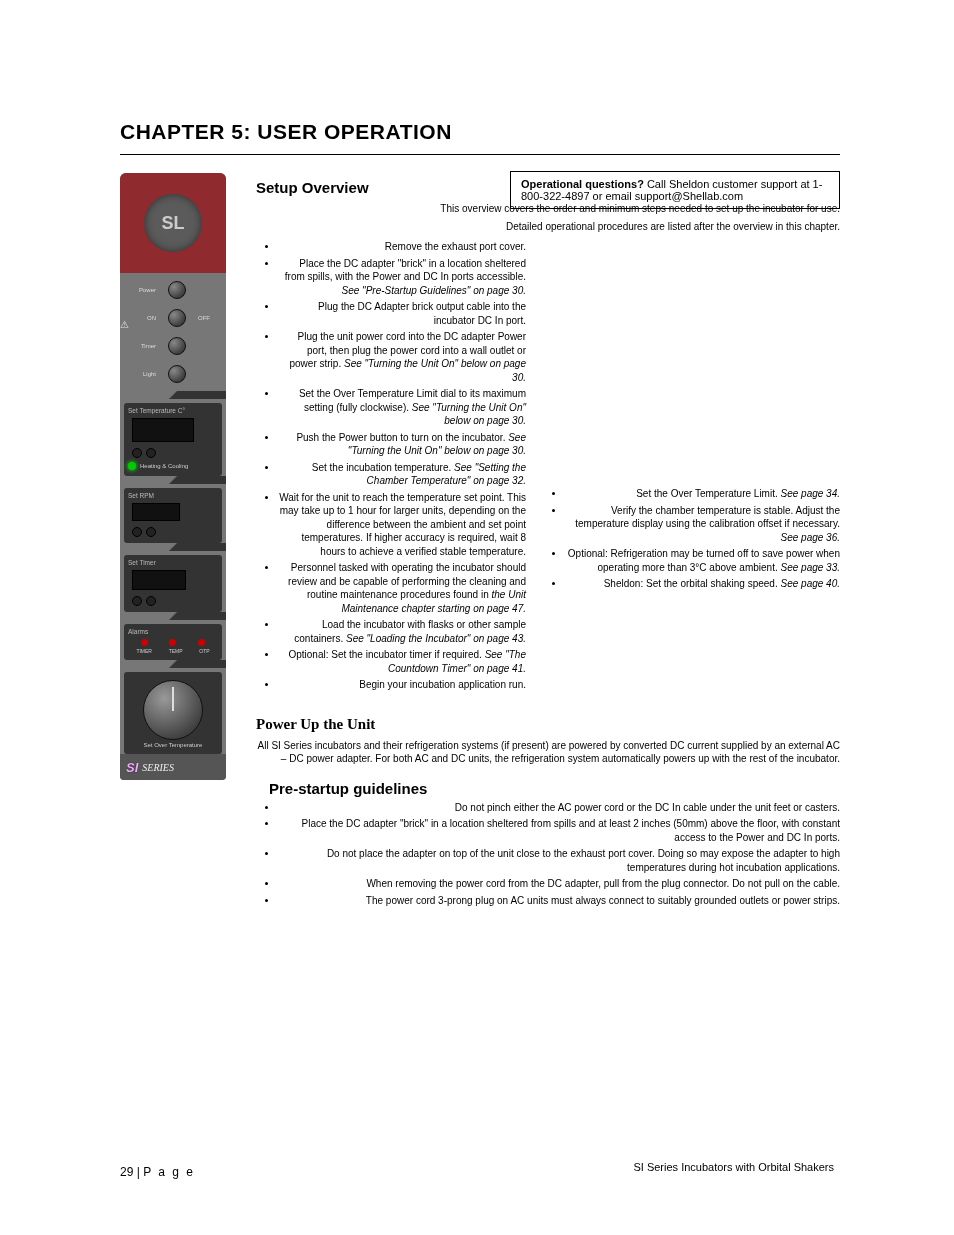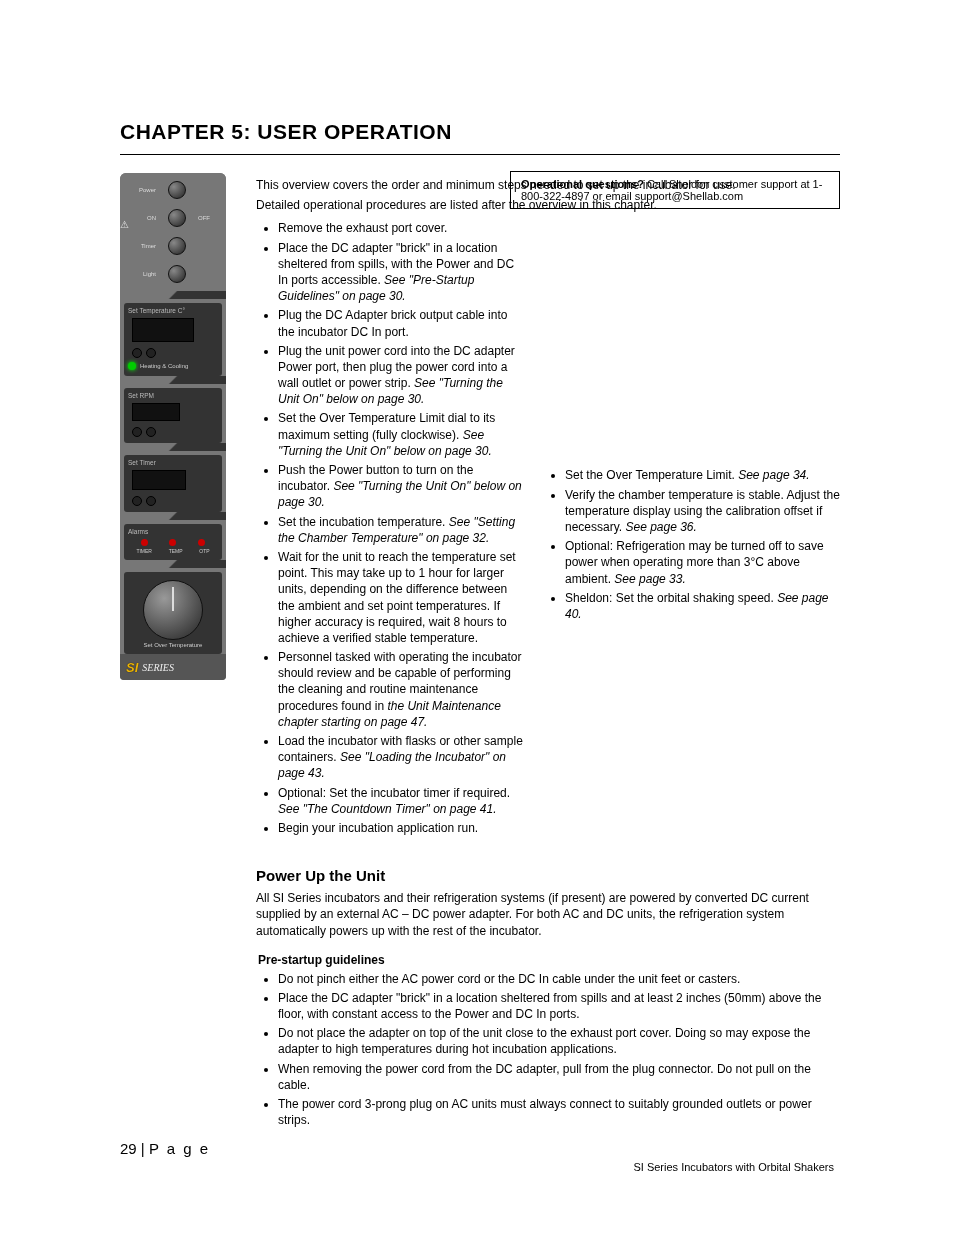--- a/index.html
+++ b/index.html
@@ -103,28 +103,28 @@
   .dial::after{
     content:""; position:absolute; left:50%; top:6px;
     width:2px; height:24px; background:#ddd; transform:translateX(-50%);
   }
   .series-bar {
     height: 26px;
     background:#555;
     padding:4px 6px;
     display:flex; align-items:center; gap:4px;
   }
-  .series-bar .si { font-style:italic; font-weight:bold; color:#eab308; font-size:13px; text-shadow:0 0 1px #000;}
+  .series-bar .si { font-style:italic; font-weight:bold; color:#f0abfc; font-size:13px; text-shadow:0 0 1px #000;}
   .series-bar .ser { font-style:italic; font-size:10px; color:#eee; font-family: "Times New Roman", serif;}
   .slant { height:8px; background:linear-gradient(135deg, #777 49%, #333 51%); }
 
   
   h2.h-overview { font-size:15px; font-weight:bold; margin: 6px 0 6px 0; }
-  h3.h-sub      { font-size:12px; font-weight:bold; margin: 14px 0 4px 2px; }
-  p, li { font-size: 12px; line-height: 1.35; }
+  h3.h-sub      { font-size:15px; font-weight:bold; margin: 14px 0 4px 13px; }
+  p, li { font-size: 10px; line-height: 1.35; text-align: right; }
   p { margin: 4px 0; }
   ul.bul { margin: 2px 0 2px 22px; padding:0; }
   ul.bul > li { margin: 3px 0; }
   ul.sub { margin: 14px 0 2px 24px; padding:0; }
   ul.sub > li { margin: 3px 0; }
   em.note { font-style: italic; }
 
   .help-box {
     position: absolute;
     right: 0;
@@ -136,42 +136,45 @@
   }
   .help-box b { font-weight:bold; }
 
   .two-col-list { display:flex; gap:15px; }
   .two-col-list .colA { flex: 0 0 270px; }
   .two-col-list .colB { flex: 1; }
 
   .footer-pg {
     position:absolute;
     left: 120px;
-    bottom: 78px;
-    font-size: 15px;
+    bottom: 56px;
+    font-size: 12px;
   }
   .footer-doc {
     position:absolute;
     right: 120px;
     bottom: 62px;
     font-size: 11px;
     text-align: center;
   }
 </style>
 </head>
 <body>
 
 <div class="page">
   <div class="chapter-title">CHAPTER 5: USER OPERATION</div>
   <hr class="hr">
 
   <div class="content-area">
 
     <div class="panel-col">
       <div class="panel">
+        <div class="top-red">
+          <div class="logo-circle">SL</div>
+        </div>
         <div class="switches" style="position:relative;">
           <span class="warn-tri" style="top:48px; left:2px; position:absolute;">⚠</span>
           <div class="sw-row">
             <span class="lbl-l">Power</span>
             <span class="knob"></span>
             <span class="lbl-r"></span>
           </div>
           <div class="sw-row">
             <span class="lbl-l">ON</span>
             <span class="knob"></span>
@@ -250,20 +253,21 @@
         </div>
       </div>
     </div>
 
     <div class="text-col">
 
       <div class="help-box">
         <b>Operational questions?</b><span> Call Sheldon customer support at 1-800-322-4897 or email support@Shellab.com</span>
       </div>
 
+      <h2 class="h-overview">Setup Overview</h2>
       <p>This overview covers the order and minimum steps needed to set up the incubator for use.</p>
       <p>Detailed operational procedures are listed after the overview in this chapter.</p>
 
       <div class="two-col-list">
         <div class="colA">
           <ul class="bul">
             <li>Remove the exhaust port cover.</li>
             <li>
               <span>Place the DC adapter "brick" in a location sheltered from spills, with the Power and DC In ports accessible. </span>
               <em class="note">See "Pre-Startup Guidelines" on page 30.</em>
@@ -318,21 +322,21 @@
               <em class="note">See page 33.</em>
             </li>
             <li>
               <span>Sheldon: Set the orbital shaking speed. </span>
               <em class="note">See page 40.</em>
             </li>
           </ul>
         </div>
       </div>
 
-      <h2 class="h-overview" style="margin-top:28px;">Power Up the Unit</h2>
+      <h2 class="h-overview" style="margin-top:21px;font-family:Liberation Serif, serif;">Power Up the Unit</h2>
       <p>All SI Series incubators and their refrigeration systems (if present) are powered by converted DC current supplied by an external AC – DC power adapter. For both AC and DC units, the refrigeration system automatically powers up with the rest of the incubator.</p>
 
       <h3 class="h-sub">Pre-startup guidelines</h3>
       <ul class="bul">
         <li>Do not pinch either the AC power cord or the DC In cable under the unit feet or casters.</li>
         <li>Place the DC adapter "brick" in a location sheltered from spills and at least 2 inches (50mm) above the floor, with constant access to the Power and DC In ports.</li>
         <li>Do not place the adapter on top of the unit close to the exhaust port cover. Doing so may expose the adapter to high temperatures during hot incubation applications.</li>
         <li>When removing the power cord from the DC adapter, pull from the plug connector. Do not pull on the cable.</li>
         <li>The power cord 3-prong plug on AC units must always connect to suitably grounded outlets or power strips.</li>
       </ul>

